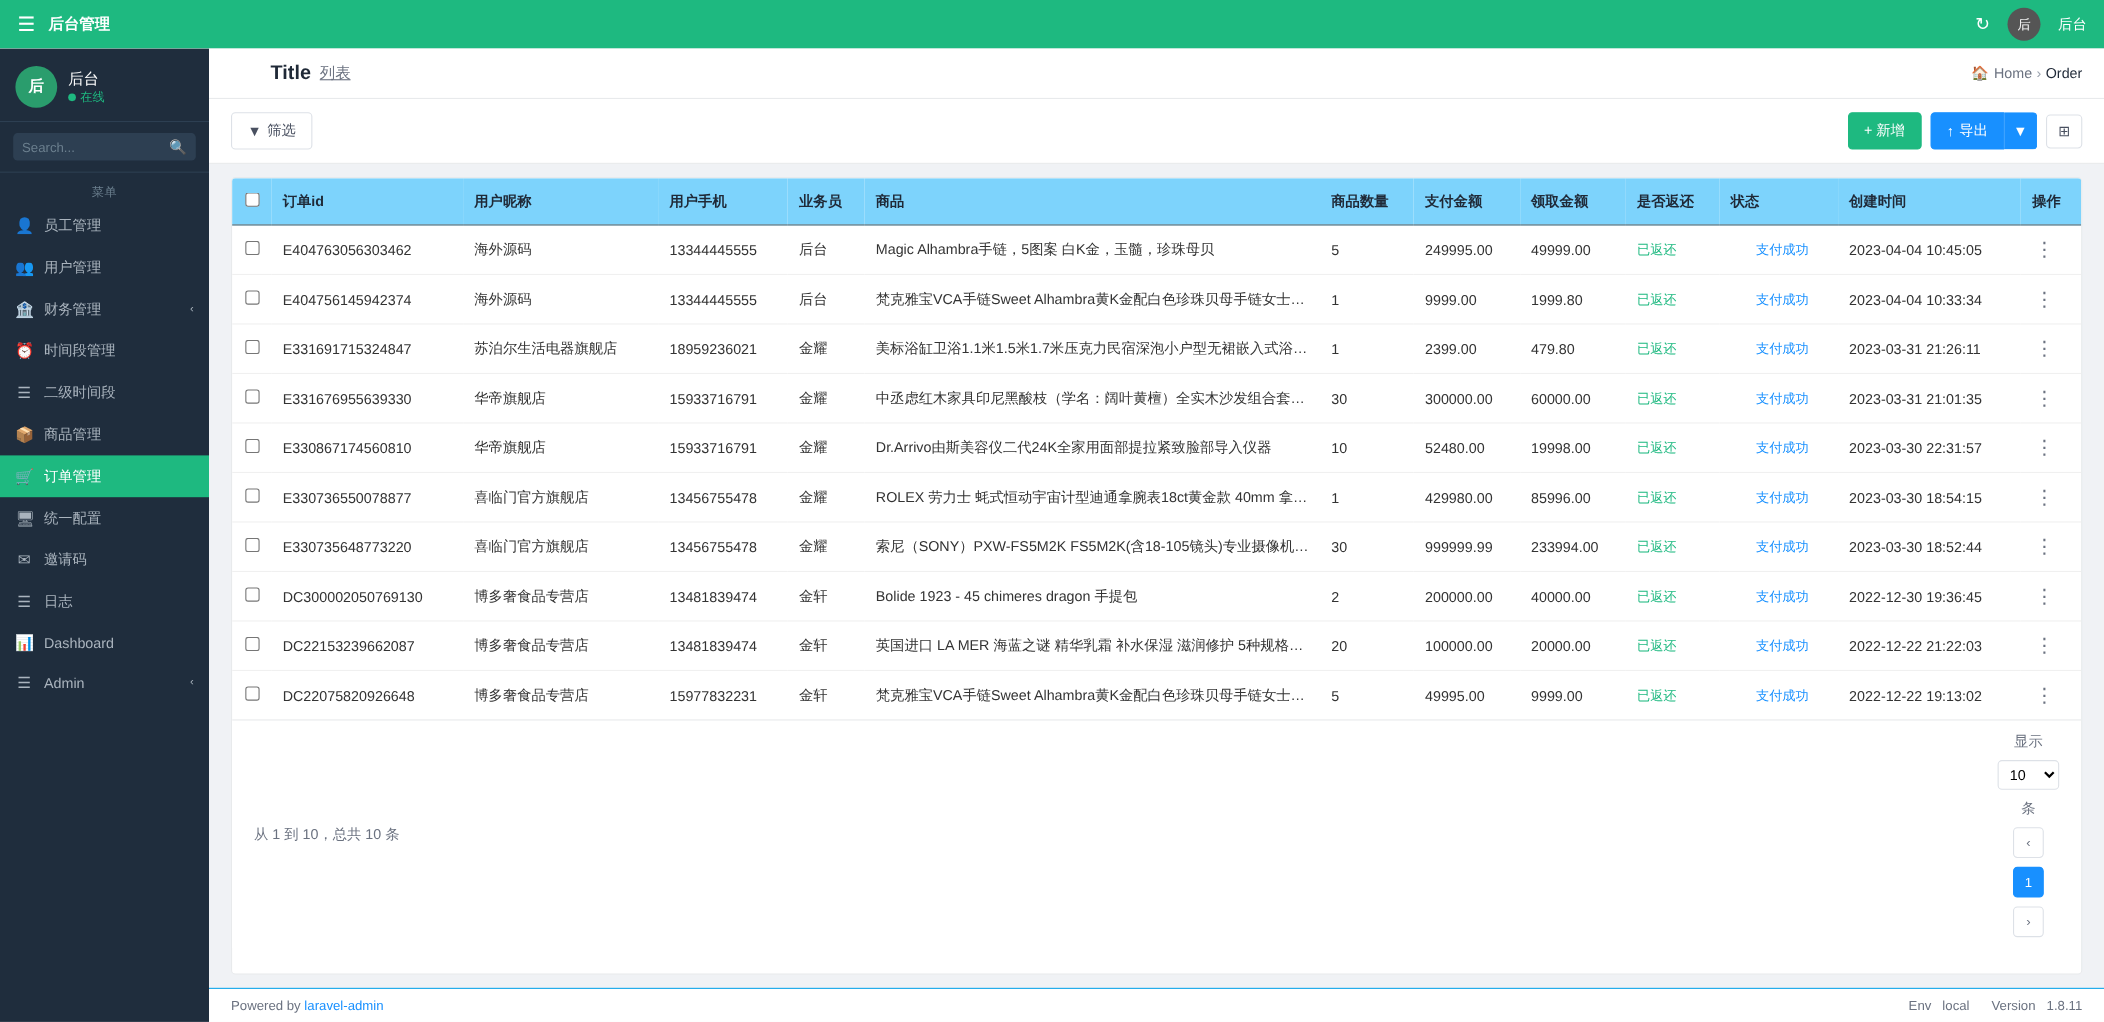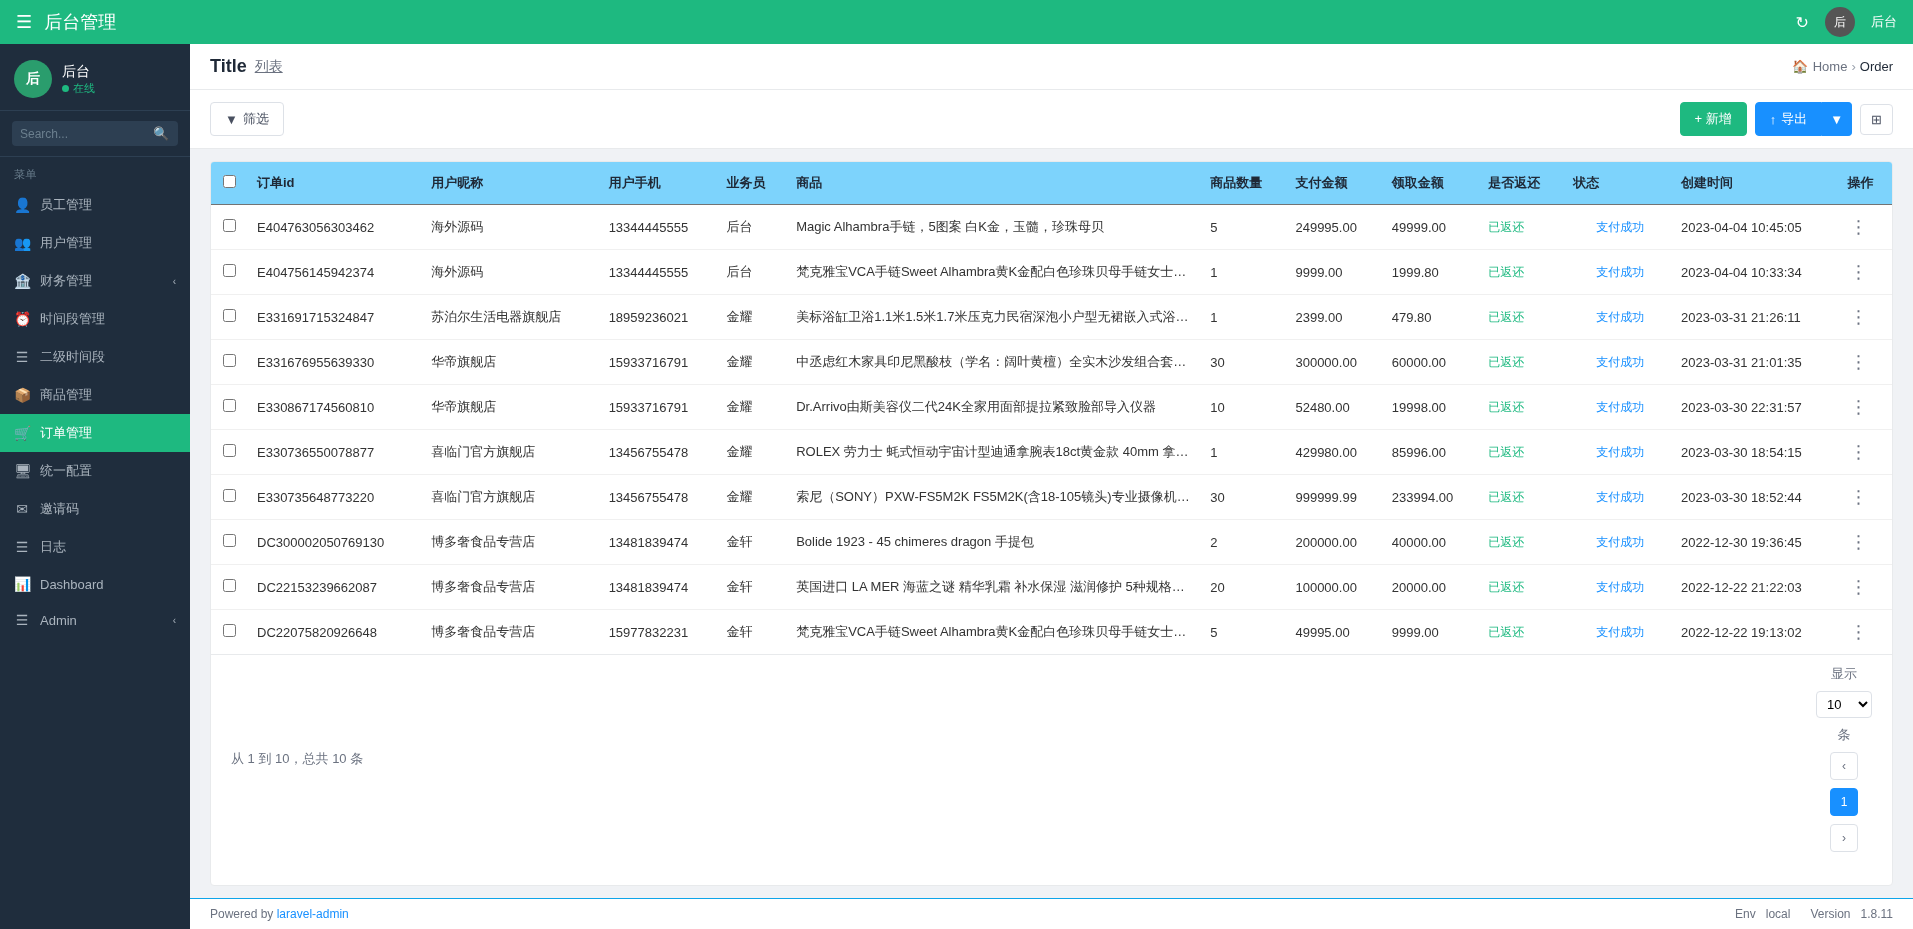--- a/index.html
+++ b/index.html
@@ -9,21 +9,21 @@
     .top-header {
       background: #1eb980;
       height: 44px;
       display: flex;
       align-items: center;
       justify-content: space-between;
       padding: 0 16px;
       flex-shrink: 0;
     }
     .top-header-left { display: flex; align-items: center; gap: 12px; }
-    .top-header-title { color: white; font-size: 18px; font-weight: normal; }
+    .top-header-title { color: white; font-size: 14px; font-weight: bold; }
     .hamburger-icon { color: white; font-size: 18px; cursor: pointer; }
     .top-header-right { display: flex; align-items: center; gap: 16px; }
     .refresh-icon { color: white; font-size: 16px; cursor: pointer; }
     .user-avatar-top {
       width: 30px; height: 30px; background: #555; border-radius: 50%;
       display: flex; align-items: center; justify-content: center; color: white; font-size: 12px;
     }
     .top-username { color: white; font-size: 13px; }
 
     
@@ -63,21 +63,21 @@
     }
     .search-wrapper input {
       background: transparent; border: none; outline: none; color: #5eead4;
       font-size: 12px; width: 100%;
     }
     .search-wrapper input::placeholder { color: #6b7f8e; }
     .search-icon-svg { color: #6b7f8e; font-size: 13px; }
 
     .sidebar-section-label {
       color: #6b7f8e; font-size: 11px; padding: 10px 14px 4px;
-      text-transform: uppercase; letter-spacing: 0.5px;
+      text-transform: uppercase; letter-spacing: 0.5px; text-align: center;
     }
     .sidebar-item {
       display: flex; align-items: center; gap: 10px;
       padding: 10px 14px; color: #aab4be; cursor: pointer;
       transition: background 0.15s;
     }
     .sidebar-item.active { background: #1eb980; color: white; }
     .sidebar-item-icon { font-size: 14px; width: 16px; text-align: center; }
     .sidebar-item-label { font-size: 13px; }
     .sidebar-item-arrow { margin-left: auto; font-size: 10px; }
@@ -94,21 +94,21 @@
     
     .page-header {
       background: white;
       padding: 12px 20px;
       display: flex;
       align-items: center;
       justify-content: space-between;
       border-bottom: 1px solid #e8eaec;
     }
     .page-title-area { display: flex; align-items: center; gap: 8px; }
-    .page-title { font-size: 18px; font-weight: 600; color: #1f2937; }
+    .page-title { font-size: 18px; font-weight: 600; color: #1f2937; margin-left: 36px; }
     .page-subtitle { font-size: 14px; color: #6b7280; text-decoration: underline; }
     .breadcrumb { display: flex; align-items: center; gap: 4px; color: #6b7280; font-size: 13px; }
     .breadcrumb-sep { color: #9ca3af; }
     .breadcrumb-link { color: #6b7280; }
     .breadcrumb-current { color: #1f2937; }
 
     
     .toolbar {
       padding: 12px 20px;
       display: flex;

